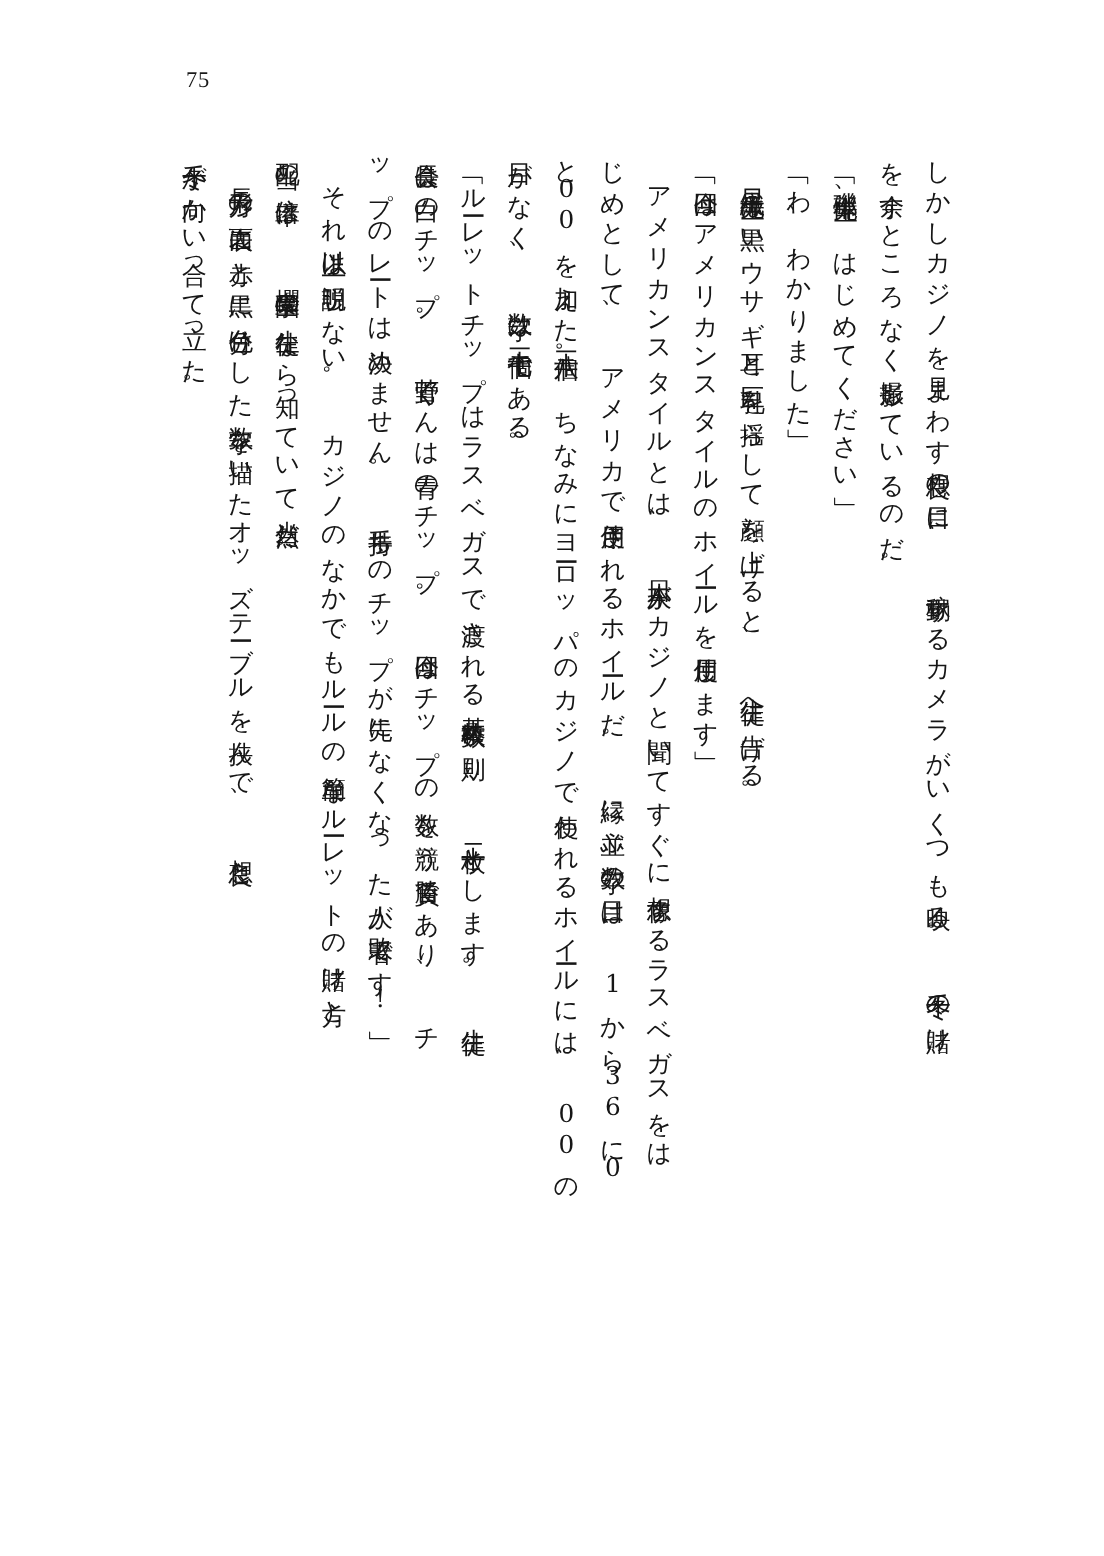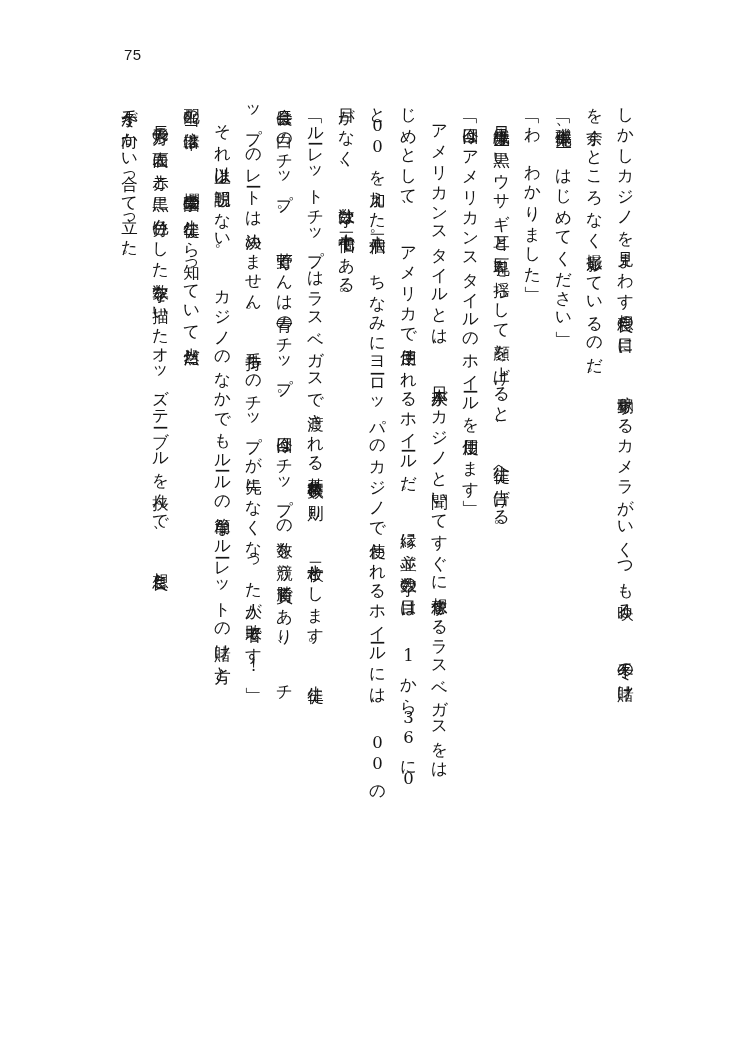--- a/index.html
+++ b/index.html
@@ -20,21 +20,21 @@
     top: 0; left: 0;
     width: 736px;
     height: 1037px;
     background: #ffffff;
   }
   .page-number {
     position: absolute;
     top: 46px;
     left: 124px;
     font-size: 15px;
-    font-family: Liberation Sans, sans-serif;
+    font-family: Liberation Serif, serif;
     letter-spacing: 0.5px;
     color: #1a1a1a;
   }
   .text-block {
     position: absolute;
     top: 96px;
     left: 86px;
     width: 555px;
     height: 880px;
     display: flex;

